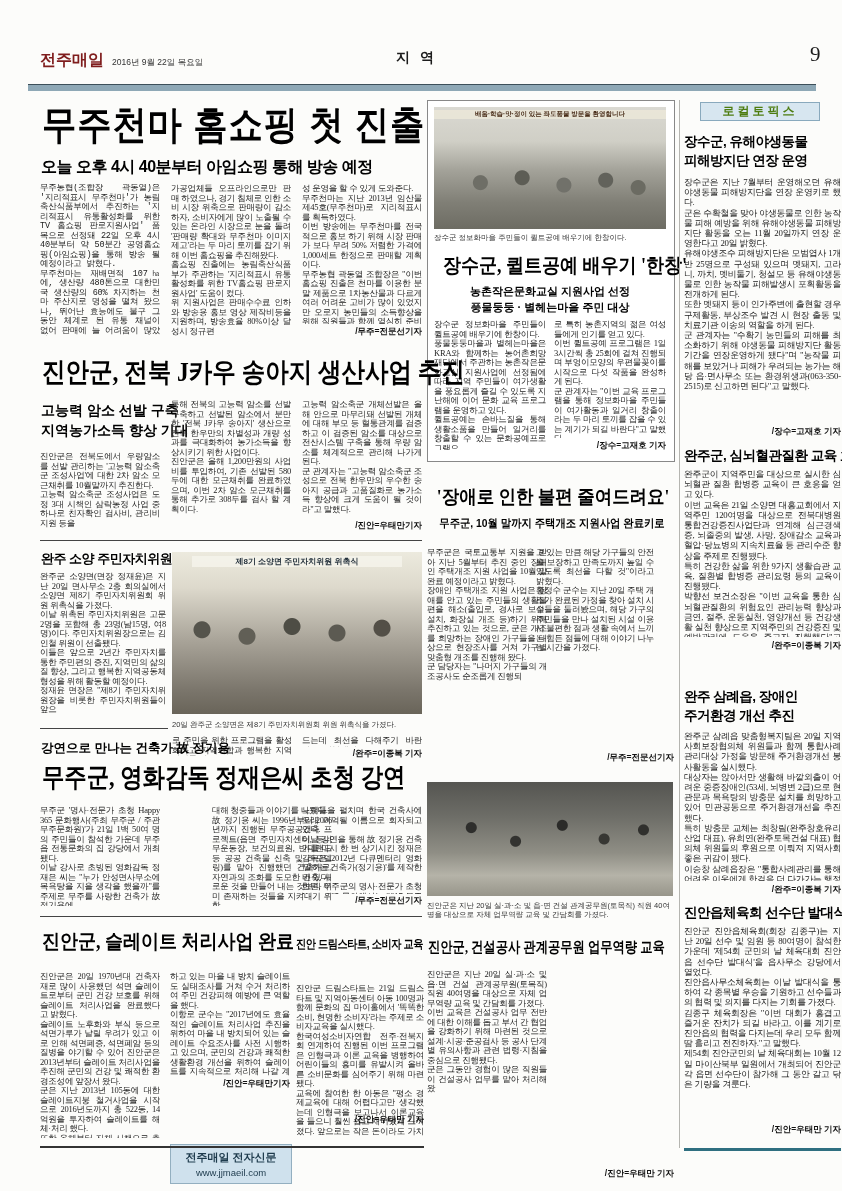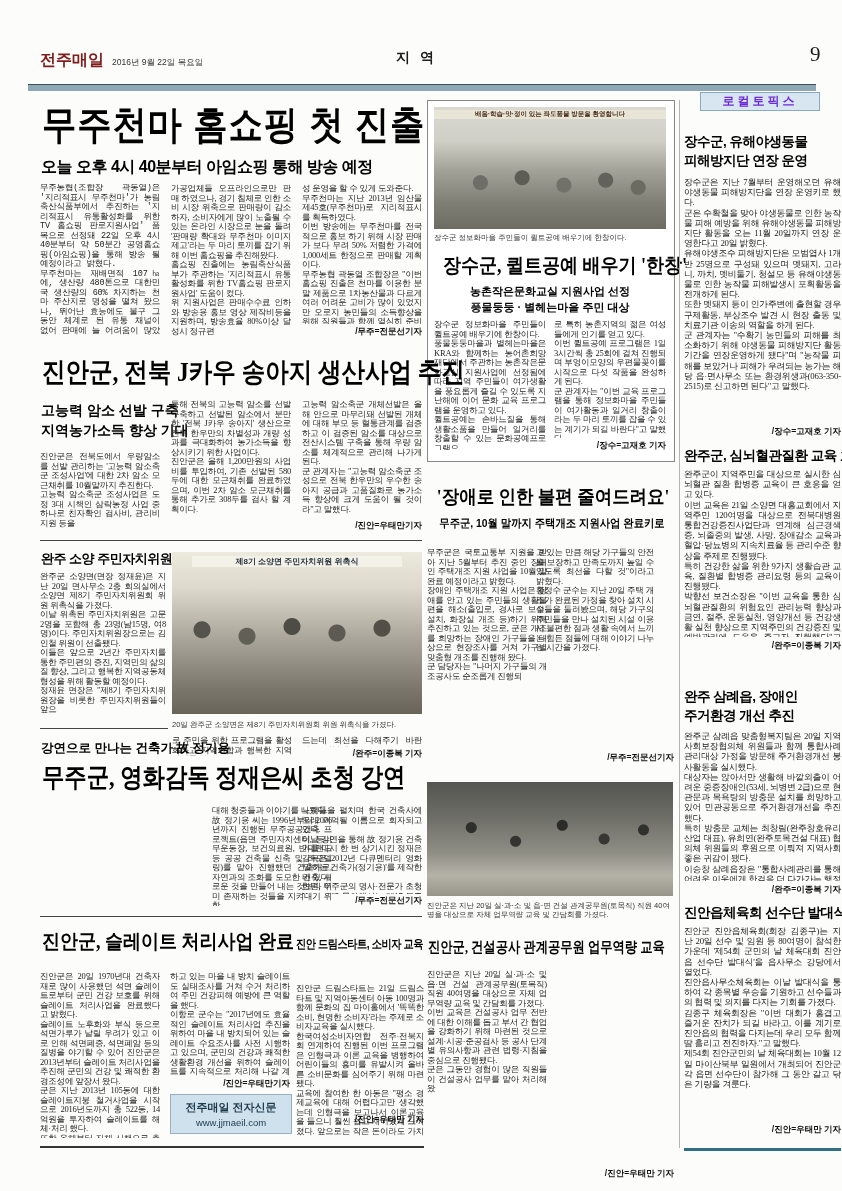--- a/index.html
+++ b/index.html
@@ -68,22 +68,22 @@
   <div class="abs sub-bold center" style="left:431px;top:300px;width:238px;font-size:11px;">풍물둥둥 · 별헤는마을 주민 대상</div>
   <div class="abs bt" style="left:434px;top:320px;width:112px;height:130px;">장수군 정보화마을 주민들이 퀼트공예 배우기에 한창이다.
 풍물둥둥마을과 별헤는마을은 KRA와 함께하는 농어촌희망재단에서 주관하는 농촌작은문화교실 지원사업에 선정됨에 따라 지역 주민들이 여가생활을 풍요롭게 즐길 수 있도록 지난해에 이어 문화 교육 프로그램을 운영하고 있다.
 퀼트공예는 손바느질을 통해 생활소품을 만들어 일거리를 창출할 수 있는 문화공예프로그램으</div>
   <div class="abs bt" style="left:554px;top:320px;width:112px;height:118px;">로 특히 농촌지역의 젊은 여성들에게 인기를 얻고 있다.
 이번 퀼트공예 프로그램은 1일 3시간씩 총 25회에 걸쳐 진행되며 부엉이모양의 우편물꽂이를 시작으로 다섯 작품을 완성하게 된다.
 군 관계자는 "이번 교육 프로그램을 통해 정보화마을 주민들이 여가활동과 일거리 창출이라는 두 마리 토끼를 잡을 수 있는 계기가 되길 바란다"고 말했다.</div>
   <div class="abs byline" style="left:554px;top:440px;width:112px;">/장수=고재호 기자</div>
 
   <div class="rule" style="left:679px;top:100px;width:1px;height:1048px;background:#b5b5b0;"></div>
-  <div class="abs center" style="left:700px;top:92px;width:118px;height:17px;background:#d7e6f0;border:1px solid #89a9bd;
-       font-family:Liberation Sans, sans-serif;font-weight:900;font-size:12px;letter-spacing:3px;color:#6d28d9;line-height:17px;">로컬토픽스</div>
+  <div class="abs center" style="left:700px;top:102px;width:118px;height:17px;background:#d7e6f0;border:1px solid #89a9bd;
+       font-family:Liberation Sans, sans-serif;font-weight:900;font-size:12px;letter-spacing:3px;color:#4d7c0f;line-height:17px;">로컬토픽스</div>
 
   <div class="abs sidehead" style="left:684px;top:133px;">장수군, 유해야생동물</div>
   <div class="abs sidehead" style="left:684px;top:152px;">피해방지단 연장 운영</div>
   <div class="abs bt-sm" style="left:684px;top:177px;width:157px;height:247px;">장수군은 지난 7월부터 운영해오던 유해야생동물 피해방지단을 연장 운영키로 했다.
 군은 수확철을 맞아 야생동물로 인한 농작물 피해 예방을 위해 유해야생동물 피해방지단 활동을 오는 11월 20일까지 연장 운영한다고 20일 밝혔다.
 유해야생조수 피해방지단은 모범엽사 1개반 25명으로 구성돼 있으며 멧돼지, 고라니, 까치, 멧비둘기, 청설모 등 유해야생동물로 인한 농작물 피해발생시 포획활동을 전개하게 된다.
 또한 멧돼지 등이 인가주변에 출현할 경우 구제활동, 부상조수 발견 시 현장 출동 및 치료기관 이송의 역할을 하게 된다.
 군 관계자는 "수확기 농민들의 피해를 최소화하기 위해 야생동물 피해방지단 활동기간을 연장운영하게 됐다"며 "농작물 피해를 보았거나 피해가 우려되는 농가는 해당 읍·면사무소 또는 환경위생과(063-350-2515)로 신고하면 된다"고 말했다.</div>
   <div class="abs byline" style="left:684px;top:426px;width:157px;">/장수=고재호 기자</div>
 
@@ -149,38 +149,40 @@
   <div class="abs bt" style="left:427px;top:548px;width:120px;height:218px;">무주군은 국토교통부 지원을 받아 지난 5월부터 추진 중인 장애인 주택개조 지원 사업을 10월 말 완료 예정이라고 밝혔다.
 장애인 주택개조 지원 사업은 장애를 안고 있는 주민들의 생활불편을 해소(출입로, 경사로 보수·설치, 화장실 개조 등)하기 위해 추진하고 있는 것으로, 군은 개조를 희망하는 장애인 가구들을 대상으로 현장조사를 거쳐 가구별 맞춤형 개조를 진행해 왔다.
 군 담당자는 "나머지 가구들의 개조공사도 순조롭게 진행되</div>
   <div class="abs bt" style="left:536px;top:548px;width:118px;height:200px;">고 있는 만큼 해당 가구들의 안전을 보장하고 만족도까지 높일 수 있도록 최선을 다할 것"이라고 밝혔다.
 황정수 군수는 지난 20일 주택 개조가 완료된 가정을 찾아 설치 시설들을 둘러봤으며, 해당 가구의 주민들을 만나 설치된 시설 이용 시 불편한 점과 생활 속에서 느끼는 힘든 점들에 대해 이야기 나누는 시간을 가졌다.</div>
   <div class="abs byline" style="left:556px;top:752px;width:118px;">/무주=전문선기자</div>
 
   <div class="rule" style="left:40px;top:728px;width:128px;height:1px;"></div>
   <div class="abs sub-bold" style="left:41px;top:740px;font-size:12.5px;">강연으로 만나는 건축가 故 정기용</div>
   <div class="abs hl-serif" style="left:42px;top:760px;font-size:26px;transform:scaleX(.86);transform-origin:left top;">무주군, 영화감독 정재은씨 초청 강연</div>
+  <div class="abs bt" style="left:40px;top:806px;width:120px;height:100px;">무주군 '명사·전문가 초청 Happy 365 문화행사(주최 무주군 / 주관 무주문화원)'가 21일 1백 50여 명의 주민들이 참석한 가운데 무주읍 전통문화의 집 강당에서 개최됐다.
+이날 강사로 초빙된 영화감독 정재은 씨는 "누가 안성면사무소에 목욕탕을 지을 생각을 했을까"를 주제로 무주를 사랑한 건축가 故 정기용에</div>
   <div class="abs bt" style="left:171px;top:806px;width:120px;height:100px;margin-left:41px;">대해 청중들과 이야기를 나눴다.
 故 정기용 씨는 1996년부터 2006년까지 진행된 무주공공건축 프로젝트(읍면 주민자치센터, 등나무운동장, 보건의료원, 반디랜드 등 공공 건축물 신축 및 리모델링)를 맡아 진행했던 건축가로, 자연과의 조화를 도모한 건축, 새로운 것을 만들어 내는 것보다 이미 존재하는 것들을 지켜내기 위한</div>
   <div class="abs bt" style="left:302px;top:806px;width:120px;height:88px;">노력들을 펼치며 한국 건축사에 오래 기억될 이름으로 회자되고 있다.
 이날 강연을 통해 故 정기용 건축가를 다시 한 번 상기시킨 정재은 감독은 2012년 다큐멘터리 영화 '말하는 건축가(정기용)'를 제작한 바 있다.
 한편, 무주군의 명사·전문가 초청 Happy 365 문화행사는 2017 무주 WTF 세계태권도선수권대회를 겨냥해 태권도 국가대표 선수 등도 초청해 강연을 진행할 계획이다.</div>
   <div class="abs byline" style="left:302px;top:895px;width:120px;">/무주=전문선기자</div>
 
   <div class="rule" style="left:40px;top:916px;width:382px;height:1px;"></div>
 
   <div class="abs hl-serif" style="left:42px;top:928px;font-size:20px;transform:scaleX(.9);transform-origin:left top;">진안군, 슬레이트 처리사업 완료</div>
   <div class="abs bt" style="left:40px;top:972px;width:120px;height:166px;">진안군은 20일 1970년대 건축자재로 많이 사용했던 석면 슬레이트로부터 군민 건강 보호를 위해 슬레이트 처리사업을 완료했다고 밝혔다.
 슬레이트 노후화와 부식 등으로 석면가루가 날릴 우려가 있고 이로 인해 석면폐증, 석면폐암 등의 질병을 야기할 수 있어 진안군은 2013년부터 슬레이트 처리사업을 추진해 군민의 건강 및 쾌적한 환경조성에 앞장서 왔다.
 군은 지난 2013년 105동에 대한 슬레이트지붕 철거사업을 시작으로 2016년도까지 총 522동, 14억원을 투자하여 슬레이트를 해체·처리 했다.
 또한 올해부터 자체 시책으로 추진</div>
   <div class="abs bt" style="left:170px;top:972px;width:120px;height:104px;">하고 있는 마을 내 방치 슬레이트도 실태조사를 거쳐 수거 처리하여 주민 건강피해 예방에 큰 역할을 했다.
 이항로 군수는 "2017년에도 효율적인 슬레이트 처리사업 추진을 위하여 마을 내 방치되어 있는 슬레이트 수요조사를 사전 시행하고 있으며, 군민의 건강과 쾌적한 생활환경 개선을 위하여 슬레이트를 지속적으로 처리해 나갈 계획이다."고 말했다.</div>
   <div class="abs byline" style="left:170px;top:1078px;width:120px;">/진안=우태만기자</div>
-  <div class="abs" style="left:170px;top:1094px;width:120px;height:38px;background:#cfe1ed;border:1px solid #93afc0;">
+  <div class="abs" style="left:170px;top:1144px;width:120px;height:38px;background:#cfe1ed;border:1px solid #93afc0;">
     <div class="center" style="font-size:11px;font-weight:800;color:#1d3a4c;margin-top:5px;font-family:'Liberation Sans',sans-serif;">전주매일 전자신문</div>
     <div class="center" style="font-size:9.5px;color:#1d3a4c;margin-top:2px;font-family:'Liberation Sans',sans-serif;">www.jjmaeil.com</div>
   </div>
   <div class="rule" style="left:40px;top:1146px;width:384px;height:2px;background:#333;"></div>
 
   <div class="abs sidehead" style="left:296px;top:936px;font-size:12px;transform:scaleX(.85);transform-origin:left top;">진안 드림스타트, 소비자 교육</div>
   <div class="abs bt" style="left:296px;top:960px;width:128px;height:152px;margin-top:24px;">진안군 드림스타트는 21일 드림스타트 및 지역아동센터 아동 100명과 함께 문화의 집 마이홀에서 '똑똑한 소비, 현명한 소비자'라는 주제로 소비자교육을 실시했다.
 한국여성소비자연합 전주·전북지회 연계하여 진행된 이번 프로그램은 인형극과 이론 교육을 병행하여 어린이들의 흥미를 유발시켜 올바른 소비문화를 심어주기 위해 마련됐다.
 교육에 참여한 한 아동은 "평소 경제교육에 대해 어렵다고만 생각했는데 인형극을 보고나서 이론교육을 들으니 훨씬 쉽고 재미있게 느껴졌다. 앞으로는 작은 돈이라도 가치있게 사용해야겠다고 생각했다"며 높은 만족감을 보였다.</div>
   <div class="abs byline" style="left:296px;top:1114px;width:128px;">/진안=우태만 기자</div>

